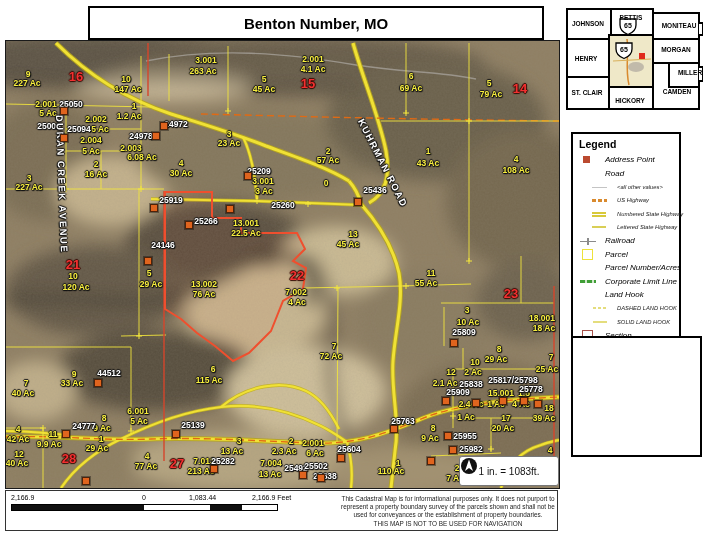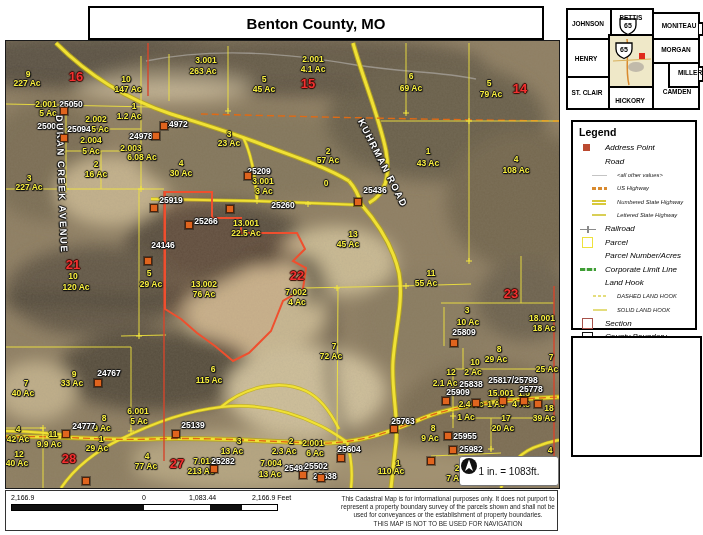--- a/index.html
+++ b/index.html
@@ -19,21 +19,21 @@
   .ml.a{color:#ffffff;font-size:8.5px;}
   .ml.s{color:#f23030;font-size:13px;text-shadow:-1px 0 1px #3a0c06,1px 0 1px #3a0c06,0 -1px 1px #3a0c06,0 1px 1px #3a0c06;}
   .ml.rd{color:#fff;font-size:9.5px;letter-spacing:1.5px;}
   .apt{position:absolute;width:6px;height:6px;background:#e0641e;border:1px solid #4e2209;
        transform:translate(-50%,-50%);box-shadow:0 0 0 1px rgba(0,0,0,.35);}
   .northbox{position:absolute;left:453px;top:415px;width:98px;height:28px;background:#fff;
        border:1px solid #777;border-radius:3px;display:flex;align-items:center;justify-content:center;gap:7px;}
   .northbox span{font-size:10px;color:#111;}
   
   .panel{position:absolute;background:#fff;border:2px solid #000;}
-  .legend{left:571px;top:120px;width:126px;height:210px;padding:4px 0 0 6px;box-sizing:border-box;}
+  .legend{left:571px;top:132px;width:110px;height:210px;padding:4px 0 0 6px;box-sizing:border-box;}
   .ltitle{font-size:10.5px;font-weight:bold;color:#000;margin-bottom:4px;}
   .lrow{display:flex;align-items:center;margin:2.5px 0;height:11px;font-style:italic;}
   .lrow .lbl{font-size:8px;color:#000;white-space:nowrap;}
   .lrow.small .lbl{font-size:5.8px;color:#222;}
   .lrow.ind{margin-left:12px;}
   .sw{display:inline-block;width:20px;height:10px;margin-right:6px;position:relative;flex:none;}
   .sw.addr::after{content:"";position:absolute;left:4px;top:1.5px;width:7px;height:7px;background:#bb4a30;}
   .sw.thinline::after{content:"";position:absolute;left:1px;top:5px;width:15px;border-top:1px solid #c4c4c4;}
   .sw.ushwy::after{content:"";position:absolute;left:1px;top:3.5px;width:15px;height:3px;
       background:repeating-linear-gradient(90deg,#d98a2e 0 4px,rgba(0,0,0,0) 4px 6px);}
@@ -62,21 +62,21 @@
   .seg{height:100%;}
   .disc{position:absolute;left:330px;top:4px;width:224px;text-align:center;font-size:6.4px;line-height:7.8px;color:#222;}
   .disc .l4{margin-top:2px;}
 </style>
 </head>
 <body>
 
 <div class="page">
 
   <div class="title-box">
-    <span>Benton County, MO</span>
+    <span>Benton Number, MO</span>
   </div>
 
   <div class="inset">
     <svg width="138" height="108" viewBox="0 0 138 108">
       <g fill="#ffffff" stroke="#000" stroke-width="2">
         <rect x="88" y="60" width="46" height="46"></rect>
         <rect x="104" y="60" width="30" height="24"></rect>
         <rect x="2" y="6" width="44" height="30"></rect>
         <rect x="46" y="6" width="42" height="26"></rect>
         <rect x="88" y="10" width="46" height="26"></rect>
@@ -374,21 +374,21 @@
         <div class="ml a" style="left: 200px; top: 180px;">25266</div>
         <div class="ml a" style="left: 157px; top: 204px;">24146</div>
         <div class="ml a" style="left: 369px; top: 149px;">25436</div>
         <div class="ml a" style="left: 458px; top: 291px;">25809</div>
         <div class="ml a" style="left: 465px; top: 343px;">25838</div>
         <div class="ml a" style="left: 507px; top: 339px;">25817/25798</div>
         <div class="ml a" style="left: 525px; top: 348px;">25778</div>
         <div class="ml a" style="left: 452px; top: 351px;">25909</div>
         <div class="ml a" style="left: 459px; top: 395px;">25955</div>
         <div class="ml a" style="left: 465px; top: 408px;">25982</div>
-        <div class="ml a" style="left: 103px; top: 332px;">24767</div>
+        <div class="ml a" style="left: 103px; top: 332px;">44512</div>
         <div class="ml a" style="left: 78px; top: 385px;">24777</div>
         <div class="ml a" style="left: 187px; top: 384px;">25139</div>
         <div class="ml a" style="left: 343px; top: 408px;">25604</div>
         <div class="ml a" style="left: 397px; top: 380px;">25763</div>
         <div class="ml a" style="left: 217px; top: 420px;">25282</div>
         <div class="ml a" style="left: 290px; top: 427px;">25492</div>
         <div class="ml a" style="left: 310px; top: 425px;">25502</div>
         <div class="ml a" style="left: 319px; top: 435px;">25638</div>
         <div class="ml s" style="left: 70px; top: 35px;">16</div>
         <div class="ml s" style="left: 302px; top: 42px;">15</div>

